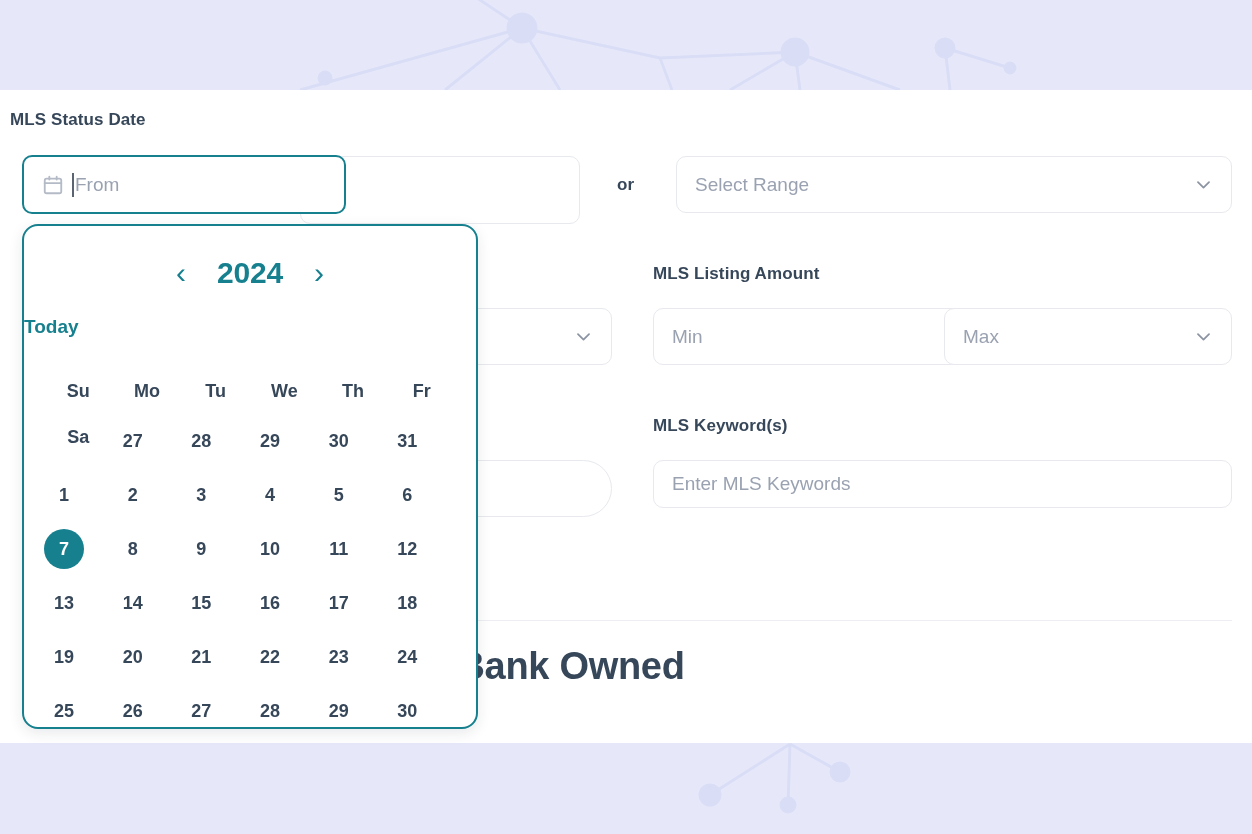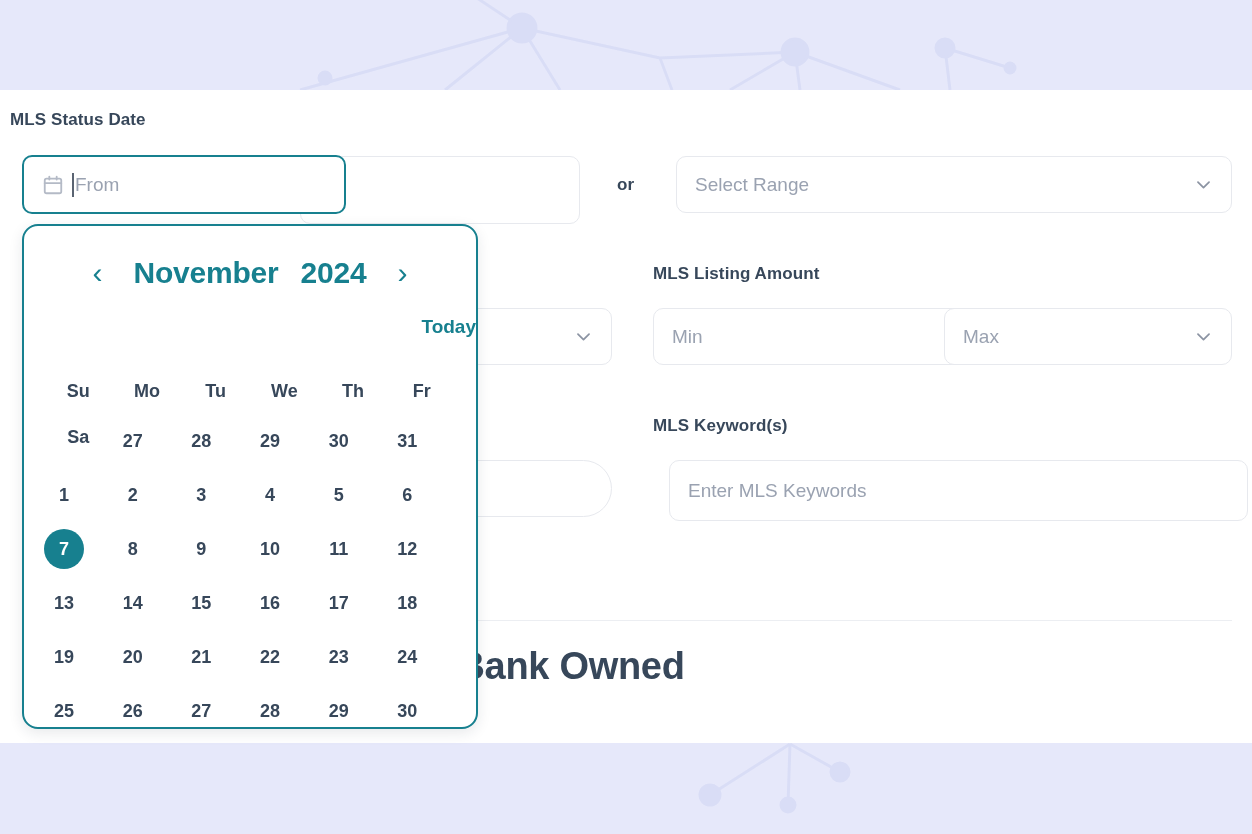--- a/index.html
+++ b/index.html
@@ -150,23 +150,22 @@
     padding-left: 20px;
     font-size: 19px;
     font-weight: bold;
     color: #5f6877;
     z-index: 2;
   }
   #keyword-label { position: absolute; left: 653px; top: 416px; z-index: 2; }
   #keyword-field {
     position: absolute;
     left: 653px; top: 460px;
-    width: 579px; height: 61px;
-    z-index: 2;
-    margin-left: 16px;
+    width: 579px; height: 48px;
+    z-index: 2;
   }
 
   
   #divider {
     position: absolute;
     left: 22px; top: 620px;
     width: 1210px; height: 1px;
     background: #eceef2;
     z-index: 2;
   }
@@ -210,21 +209,21 @@
     cursor: pointer;
     font-weight: normal;
   }
   .dp-month, .dp-year {
     color: #17808f;
     font-size: 30px;
     font-weight: bold;
     letter-spacing: -.2px;
   }
   .dp-today {
-    text-align: right;
+    text-align: left;
     color: #17808f;
     font-size: 19px;
     font-weight: bold;
     margin-top: 26px;
     cursor: pointer;
   }
 
   .dp-grid {
     display: grid;
     grid-template-columns: repeat(6, 1fr);
@@ -355,21 +354,20 @@
 <div id="keyword-field" class="txt-input">
   <span>Enter MLS Keywords</span>
 </div>
 
 <div id="divider"></div>
 <div id="section-heading">&amp; Bank Owned</div>
 
 <div class="datepicker">
   <div class="dp-header">
     <span class="dp-nav">‹</span>
-    <span class="dp-month">November</span>
     <span class="dp-year">2024</span>
     <span class="dp-nav">›</span>
   </div>
 
   <div class="dp-today">Today</div>
 
   <div class="dp-grid" id="dp-grid">
       <div class="dp-dow">Su</div>
       <div class="dp-dow">Mo</div>
       <div class="dp-dow">Tu</div>

